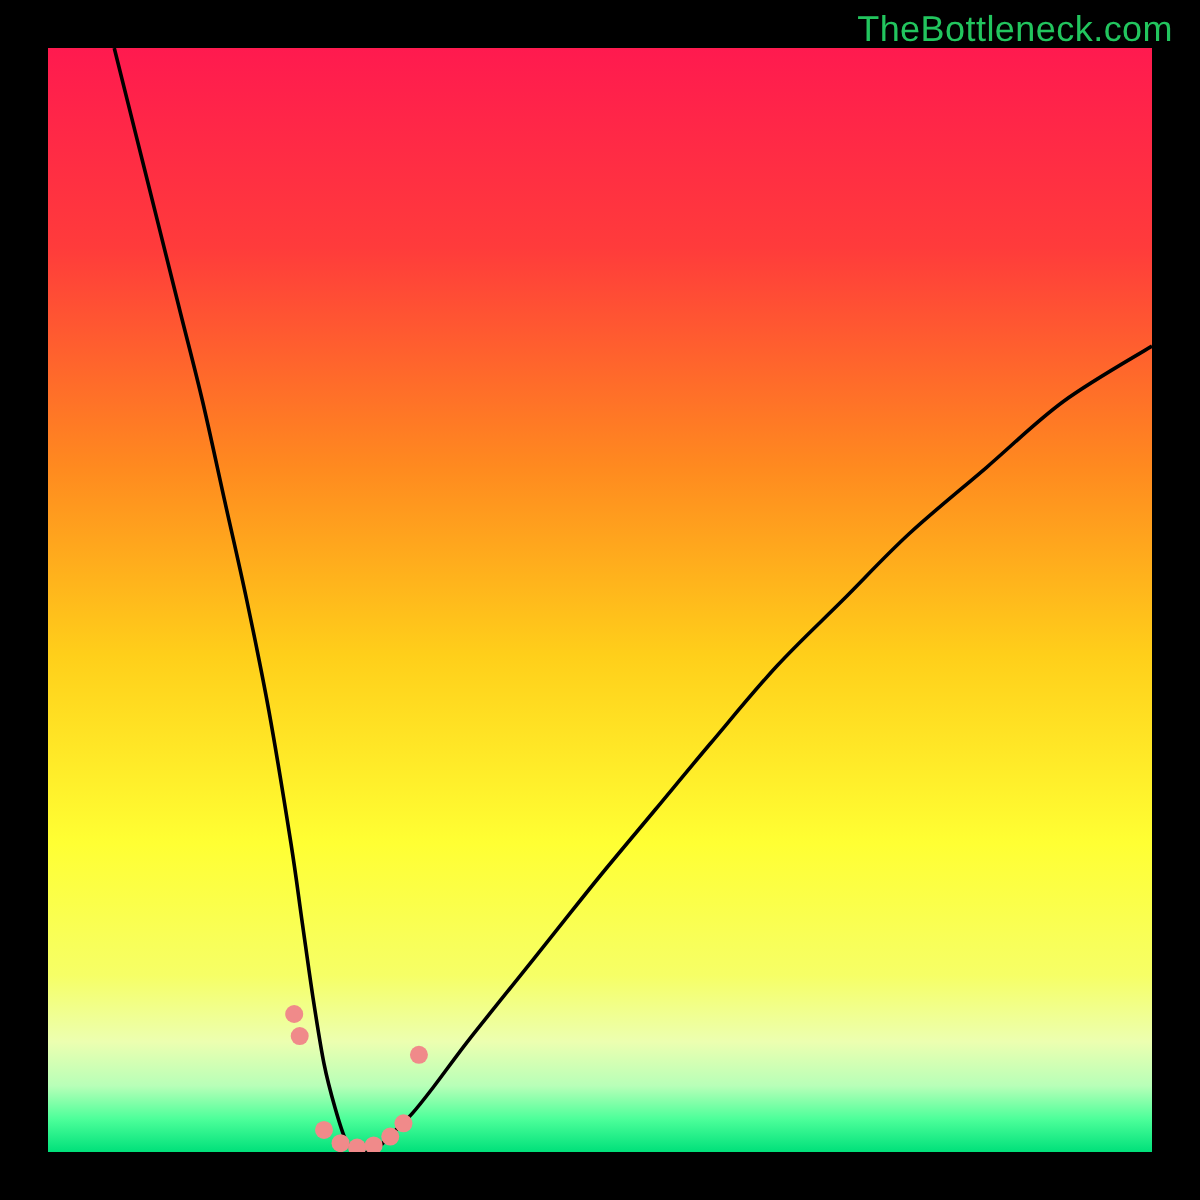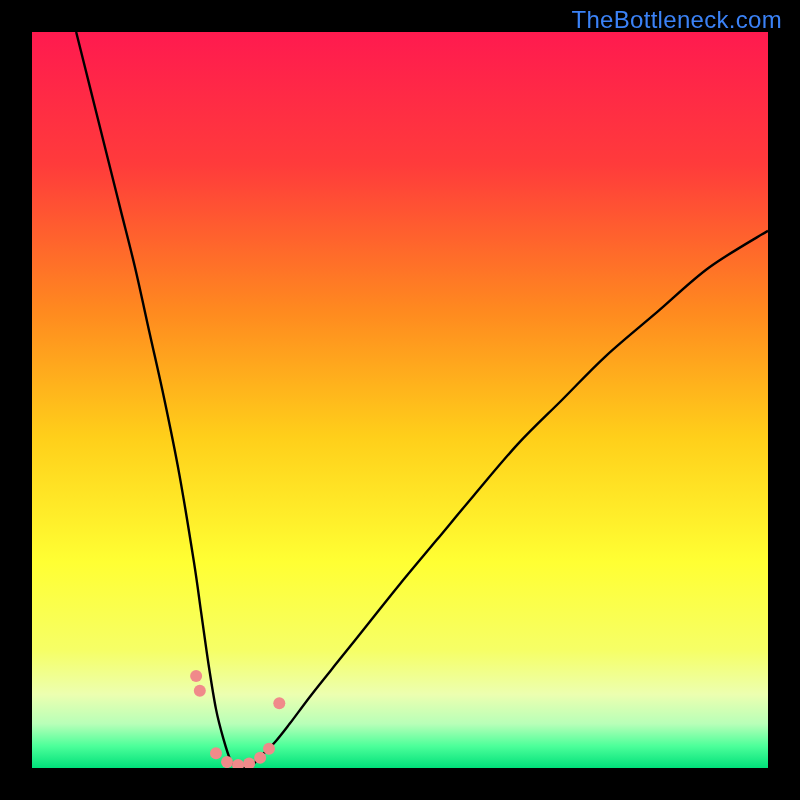--- a/index.html
+++ b/index.html
@@ -24,21 +24,21 @@
     top: 32px;
     left: 32px;
     width: 736px;
     height: 736px;
     overflow: hidden;
   }
   .watermark {
     position: absolute;
     top: 6px;
     right: 18px;
-    color: #3b82f6;
+    color: #22c55e;
     font-size: 24px;
     font-weight: 500;
     letter-spacing: 0.3px;
   }
   svg {
     display: block;
   }
 </style>
 </head>
 <body>

